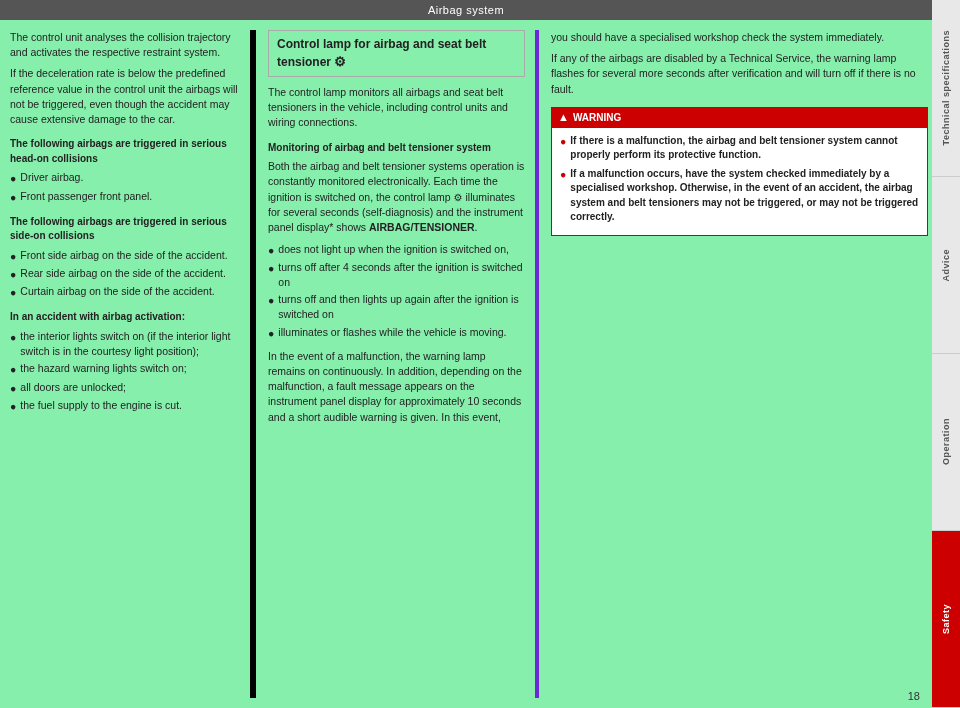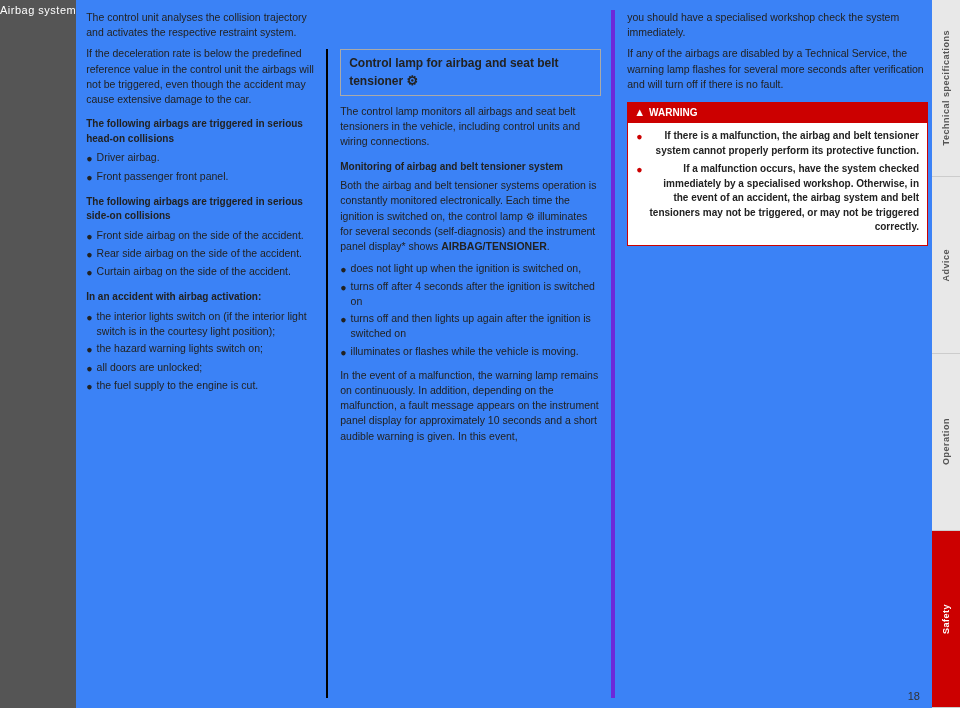--- a/index.html
+++ b/index.html
@@ -7,23 +7,23 @@
       width: 960px;
       height: 708px;
       font-family: Arial, Helvetica, sans-serif;
       font-size: 11px;
       background: #f0f0f0;
       display: flex;
       overflow: hidden;
     }
     .main-content {
       flex: 1;
-      background: #3b82f6;
-      display: flex;
-      flex-direction: row;
+      background: #86efac;
+      display: flex;
+      flex-direction: column;
       position: relative;
     }
     .header-bar {
       background: #555;
       color: #fff;
       text-align: center;
       padding: 4px 0;
       font-size: 11px;
       letter-spacing: 0.5px;
     }
@@ -37,23 +37,22 @@
       width: 230px;
       font-size: 10.5px;
       line-height: 1.45;
       color: #222;
     }
     .col-middle {
       width: 275px;
       font-size: 10.5px;
       line-height: 1.45;
       color: #222;
-      border-left: 2px solid #000000;
+      border-left: 6px solid #000000;
       padding-left: 12px;
-      margin-top: 39px;
     }
     .col-right {
       flex: 1;
       font-size: 10.5px;
       line-height: 1.45;
       color: #222;
       border-left: 4px solid #6d28d9;
       padding-left: 12px;
     }
     .bold-heading {
@@ -99,21 +98,20 @@
       align-items: center;
       gap: 4px;
     }
     .warning-triangle {
       font-size: 11px;
     }
     .warning-text {
       font-size: 10px;
       line-height: 1.45;
       color: #222;
-      text-align: right;
     }
     .warning-text b {
       font-weight: bold;
     }
     .warning-bullet {
       display: flex;
       gap: 4px;
       margin-bottom: 4px;
     }
     p {

